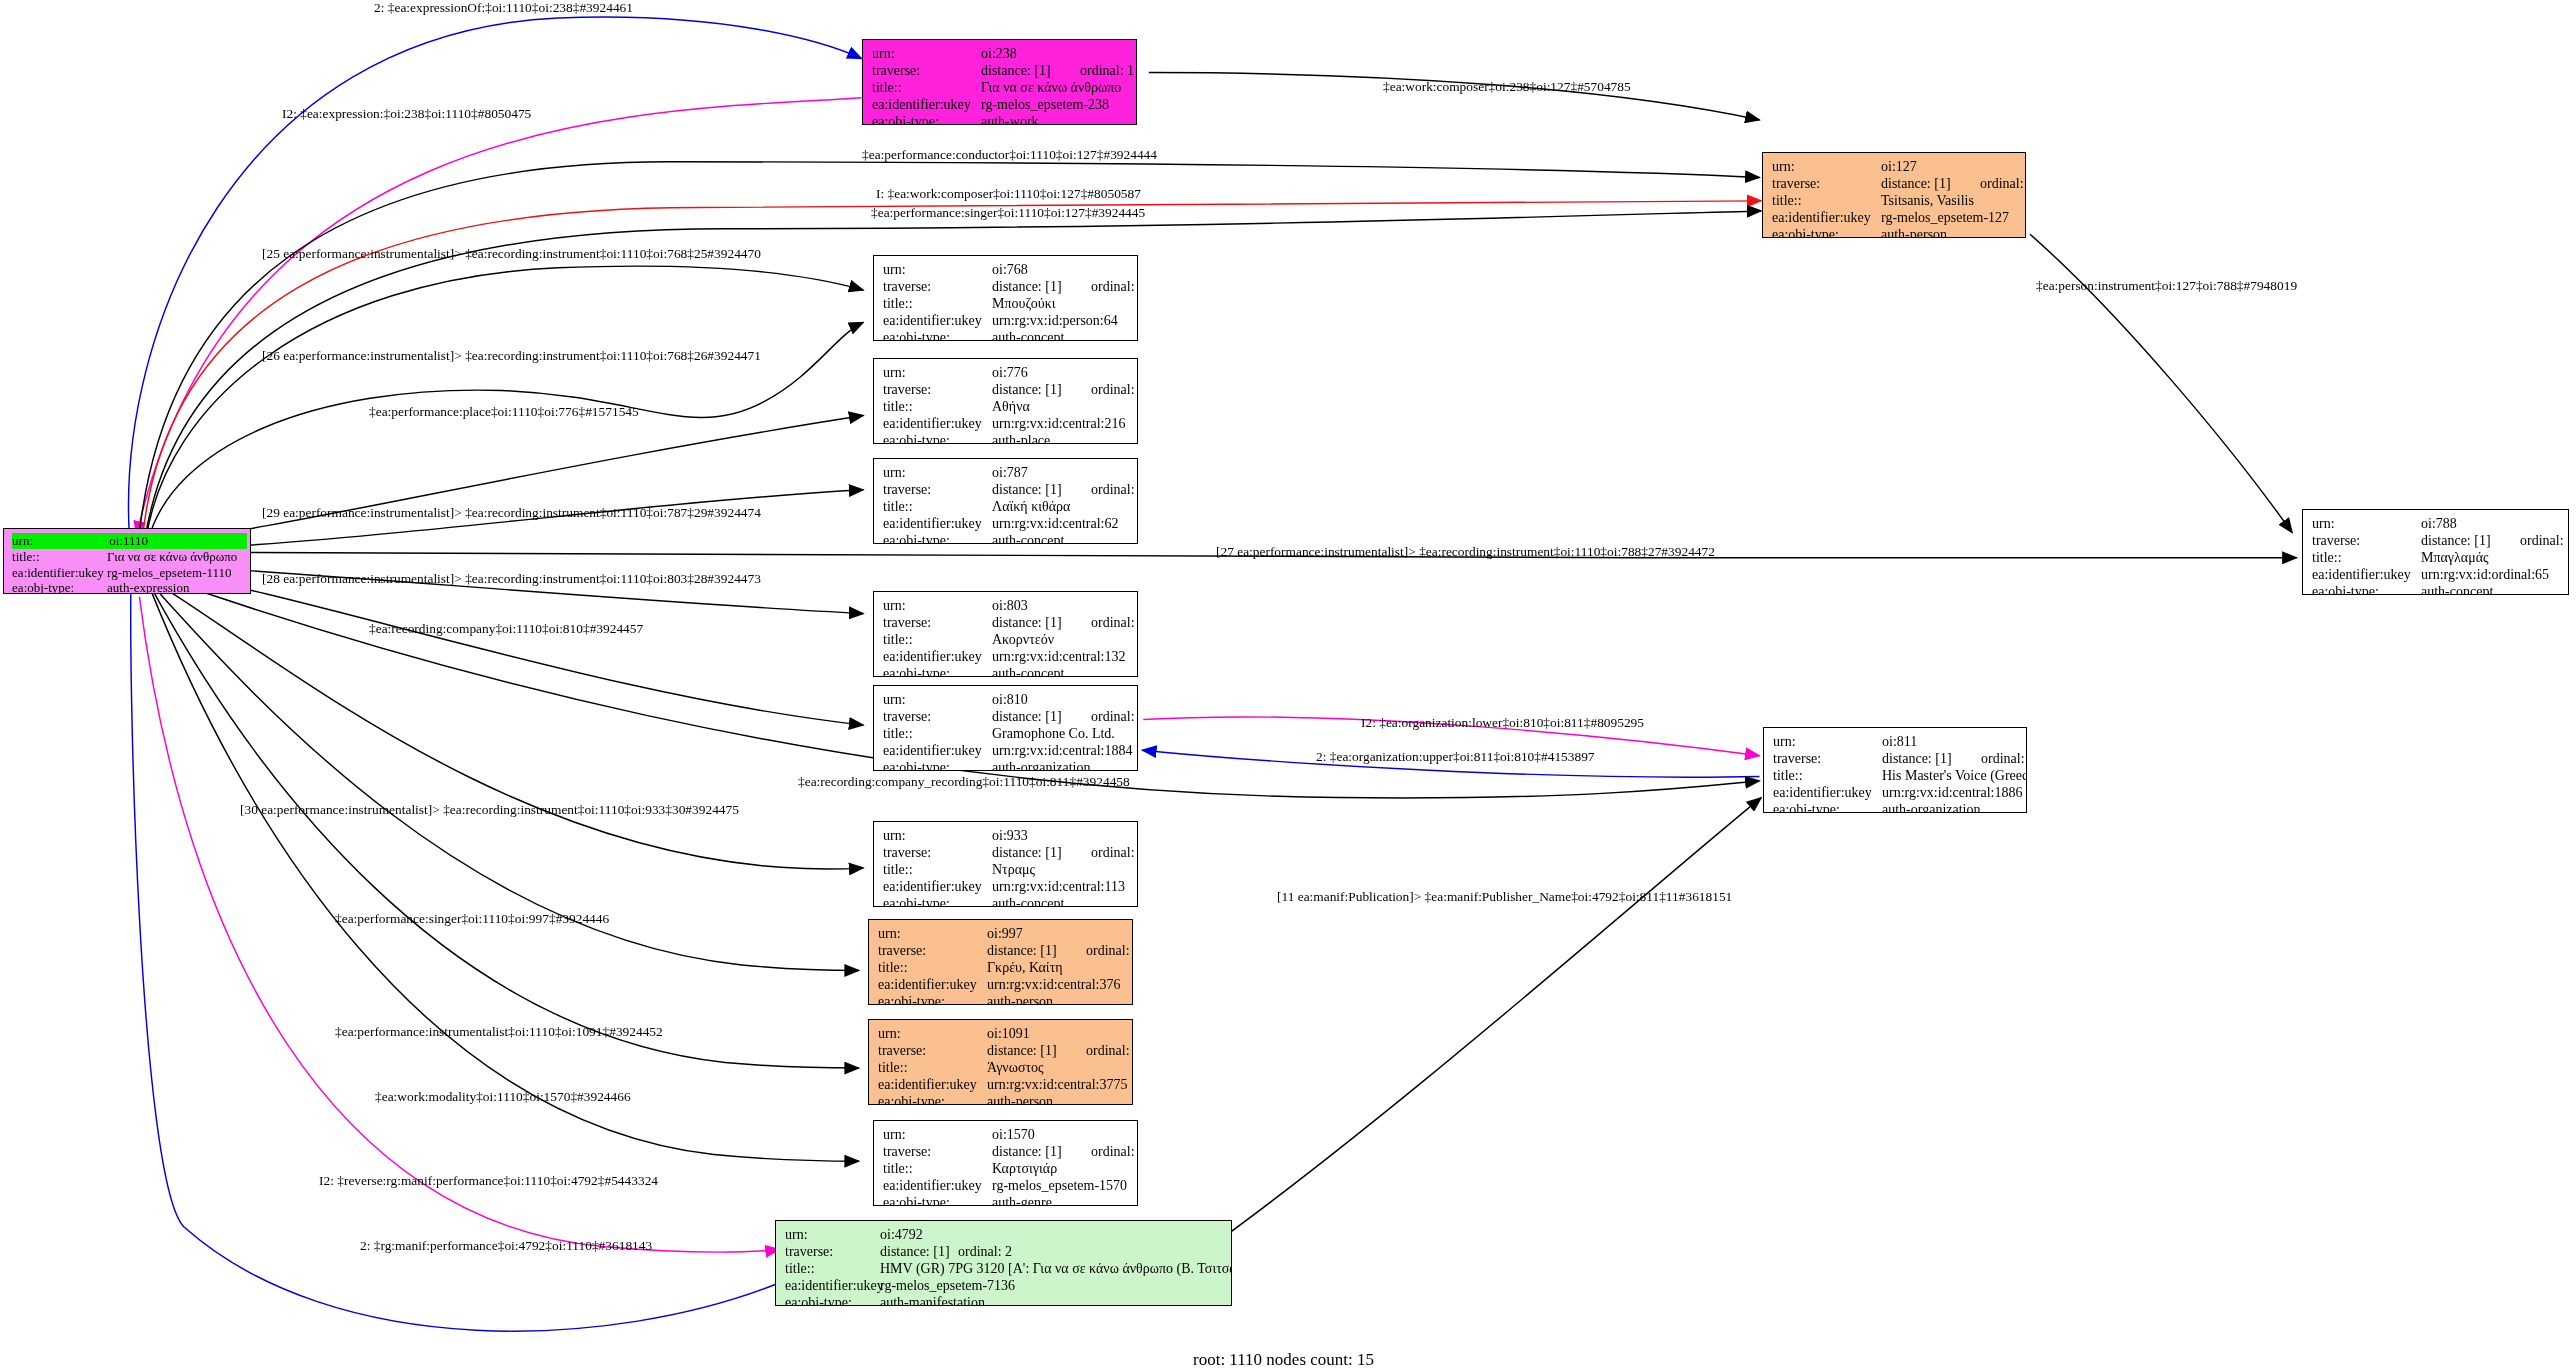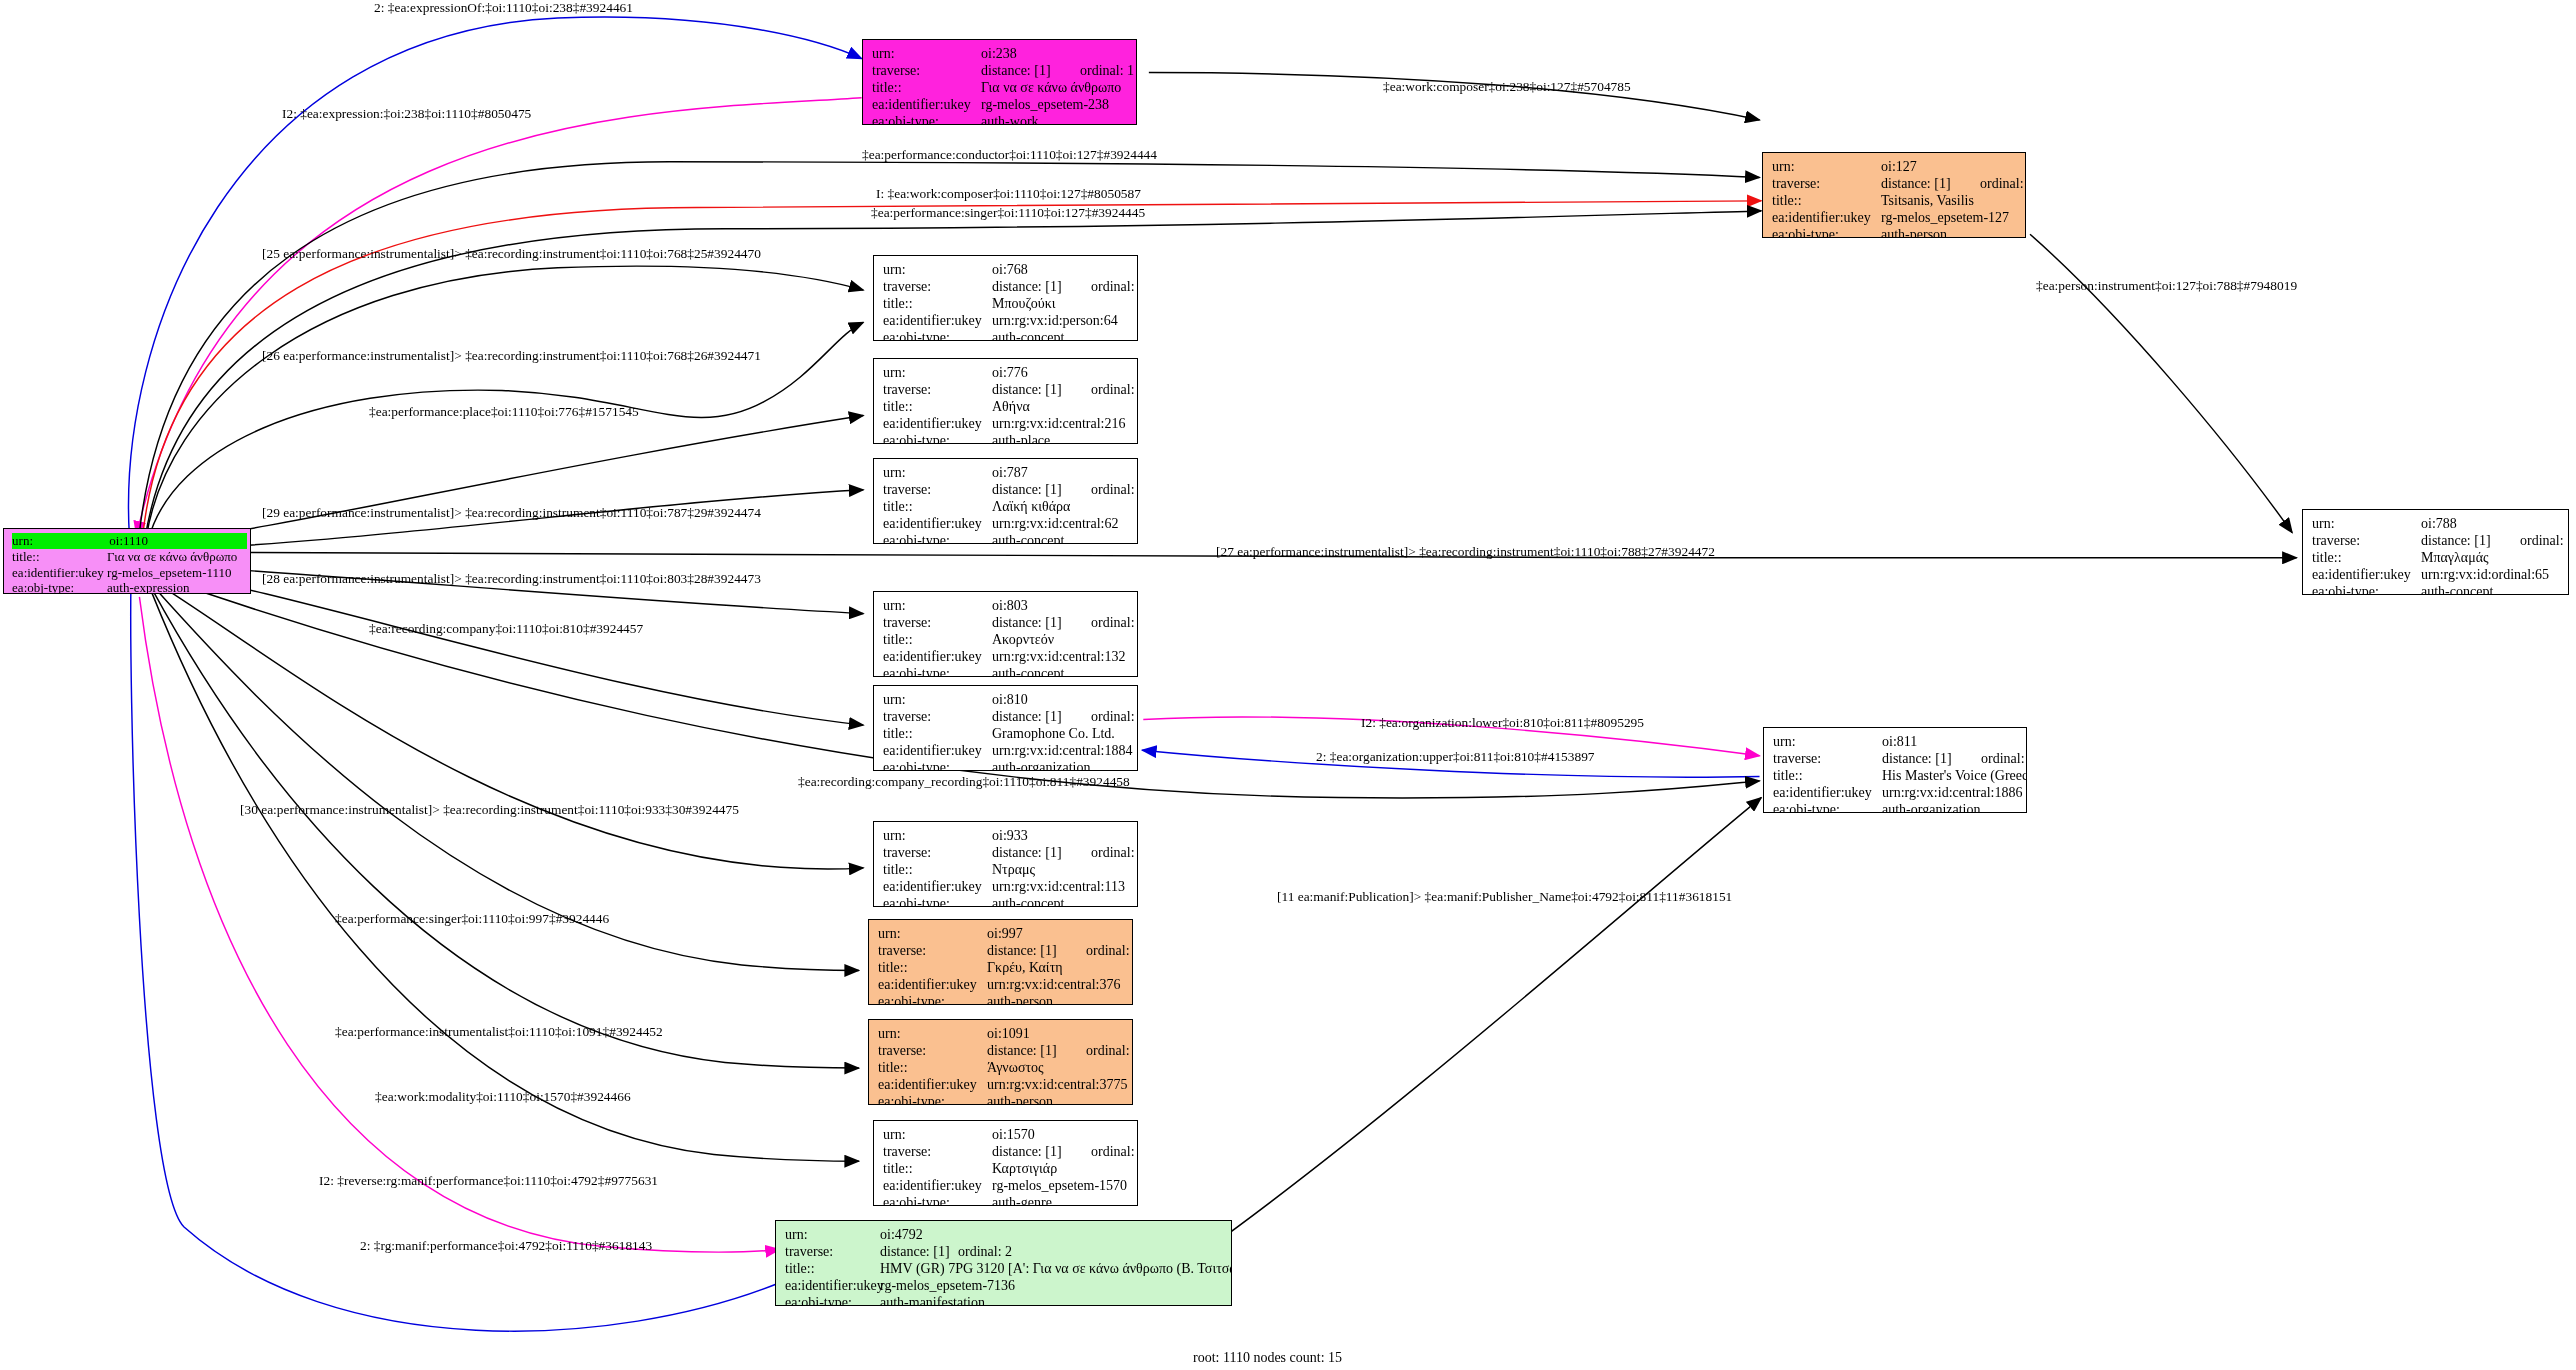--- a/index.html
+++ b/index.html
@@ -62,21 +62,21 @@
   .edge-label{
     position:absolute;
     font-size:13.4px;
     white-space:nowrap;
     line-height:1;
     color:#000;
     background:transparent;
   }
   .footer{
     position:absolute;
-    font-size:14px;
+    font-size:17px;
     white-space:nowrap;
   }
 </style>
 </head>
 <body>
 
 <div id="canvas">
 
   <svg id="edge-layer" viewBox="0 0 4619 2458" xmlns="http://www.w3.org/2000/svg">
     <defs>
@@ -515,20 +515,20 @@
   <div class="edge-label" style="left:369px; top:622px;">‡ea:recording:company‡oi:1110‡oi:810‡#3924457</div>
   <div class="edge-label" style="left:1216px; top:545px;">[27 ea:performance:instrumentalist]&gt; ‡ea:recording:instrument‡oi:1110‡oi:788‡27#3924472</div>
   <div class="edge-label" style="left:2036px; top:279px;">‡ea:person:instrument‡oi:127‡oi:788‡#7948019</div>
   <div class="edge-label" style="left:1361px; top:716px;">I2: ‡ea:organization:lower‡oi:810‡oi:811‡#8095295</div>
   <div class="edge-label" style="left:1316px; top:750px;">2: ‡ea:organization:upper‡oi:811‡oi:810‡#4153897</div>
   <div class="edge-label" style="left:798px; top:775px;">‡ea:recording:company_recording‡oi:1110‡oi:811‡#3924458</div>
   <div class="edge-label" style="left:240px; top:803px;">[30 ea:performance:instrumentalist]&gt; ‡ea:recording:instrument‡oi:1110‡oi:933‡30#3924475</div>
   <div class="edge-label" style="left:335px; top:912px;">‡ea:performance:singer‡oi:1110‡oi:997‡#3924446</div>
   <div class="edge-label" style="left:335px; top:1025px;">‡ea:performance:instrumentalist‡oi:1110‡oi:1091‡#3924452</div>
   <div class="edge-label" style="left:375px; top:1090px;">‡ea:work:modality‡oi:1110‡oi:1570‡#3924466</div>
-  <div class="edge-label" style="left:319px; top:1174px;">I2: ‡reverse:rg:manif:performance‡oi:1110‡oi:4792‡#9775631</div>
+  <div class="edge-label" style="left:319px; top:1174px;">I2: ‡reverse:rg:manif:performance‡oi:1110‡oi:4792‡#5443324</div>
   <div class="edge-label" style="left:360px; top:1239px;">2: ‡rg:manif:performance‡oi:4792‡oi:1110‡#3618143</div>
   <div class="edge-label" style="left:1277px; top:890px;">[11 ea:manif:Publication]&gt; ‡ea:manif:Publisher_Name‡oi:4792‡oi:811‡11#3618151</div>
 
   <div class="footer" style="left:1193px; top:1350px;">root: 1110 nodes count: 15</div>
 
 </div>
 
 
 </body></html>

